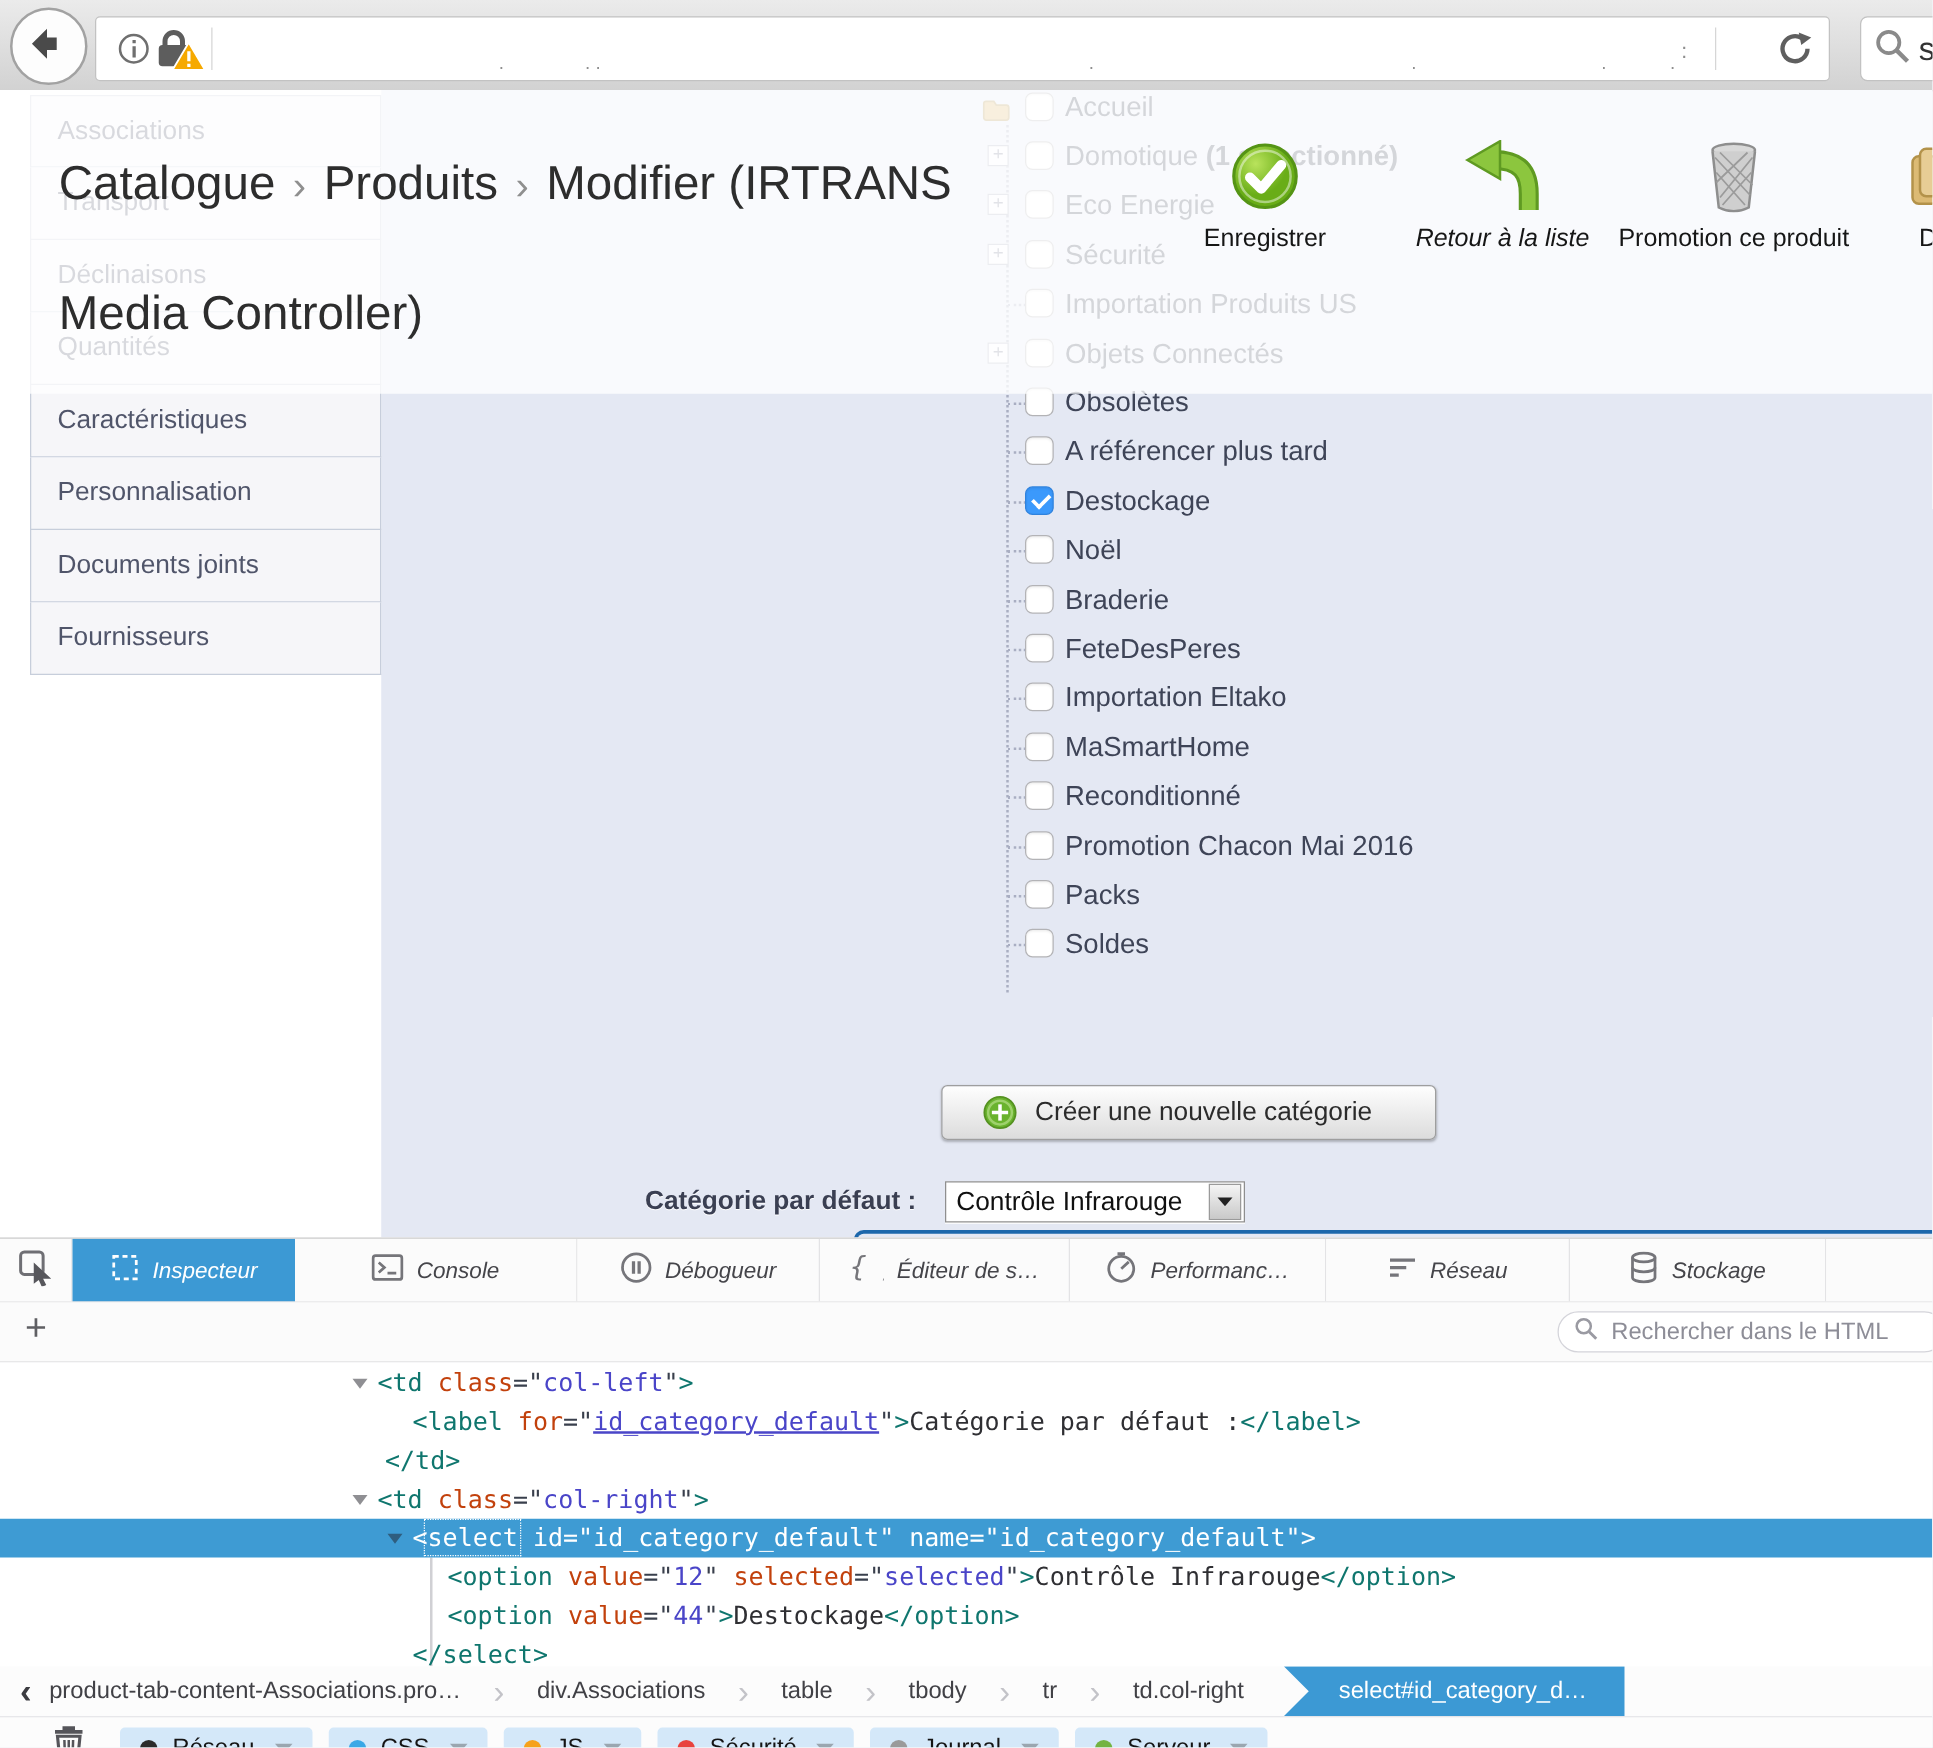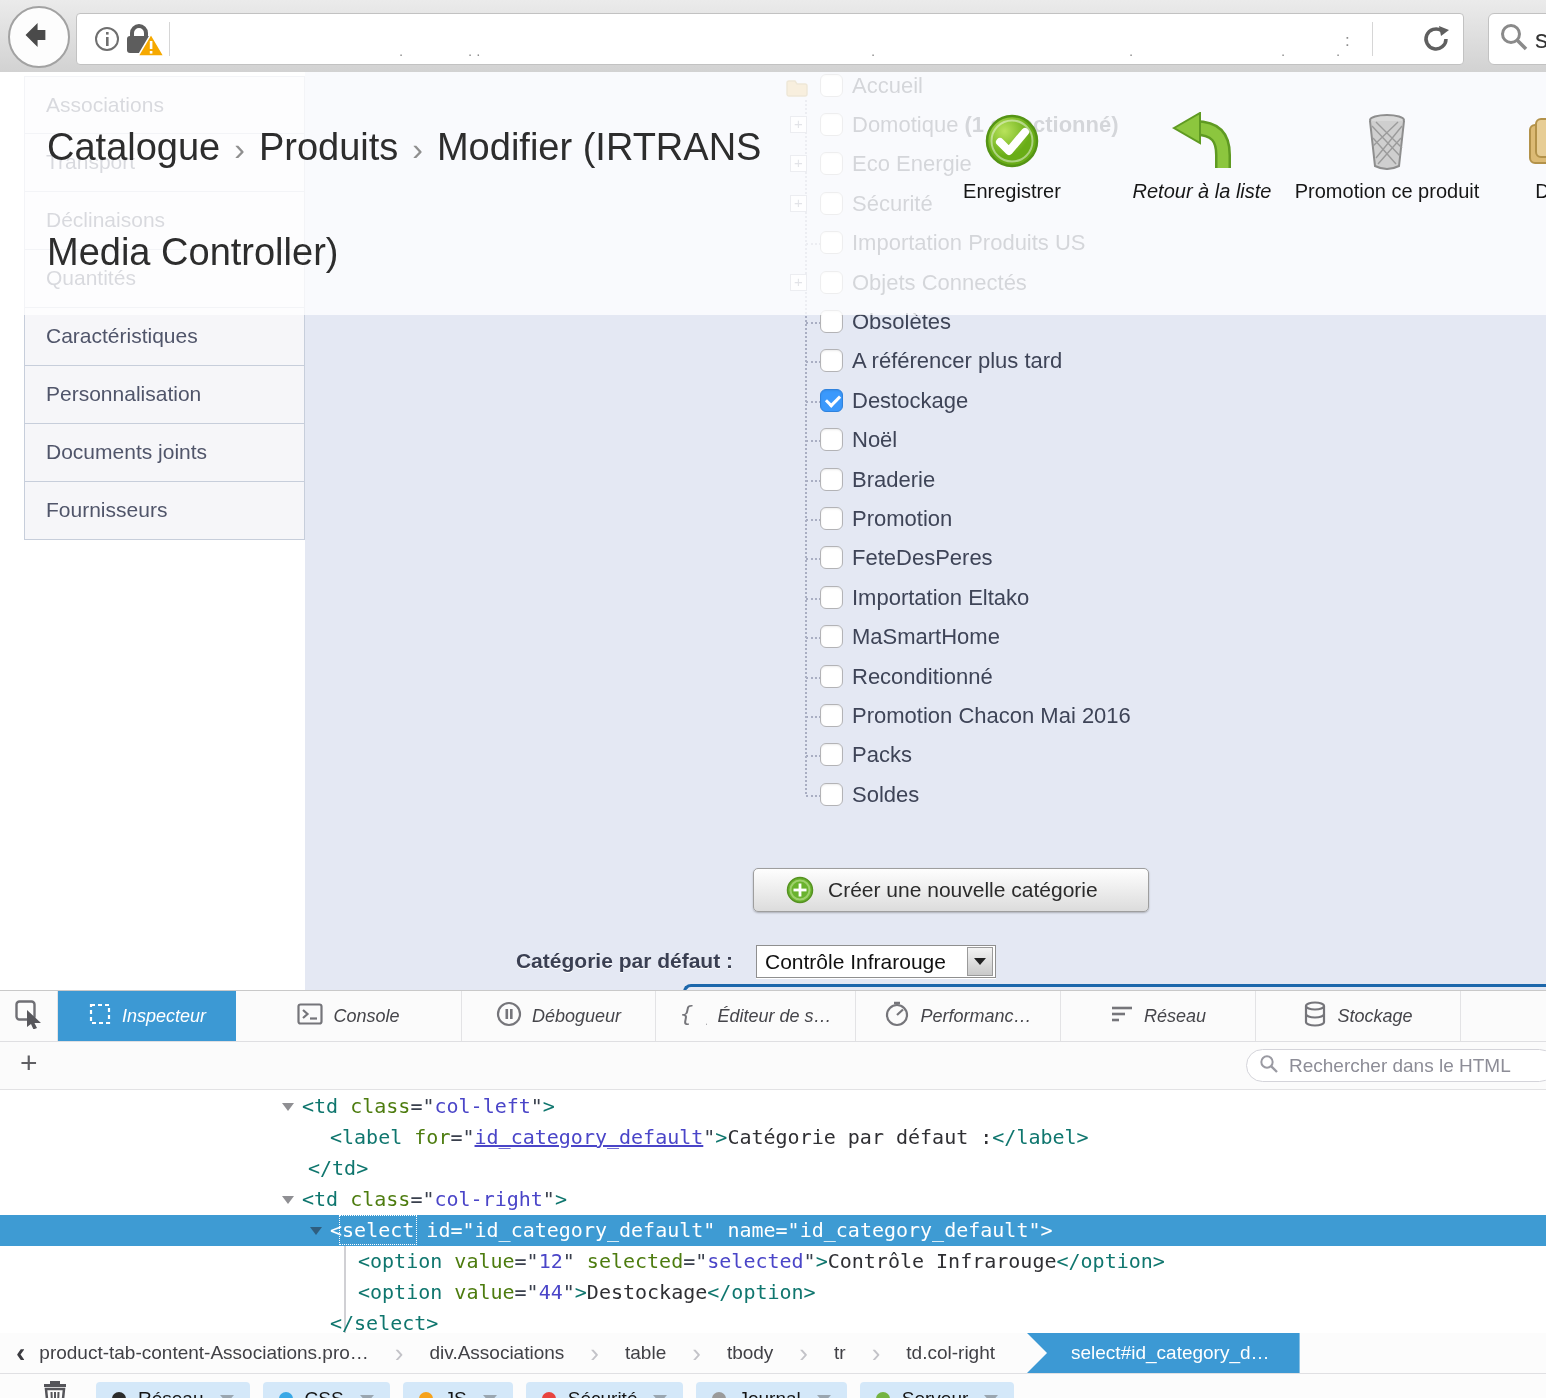--- a/index.html
+++ b/index.html
@@ -82,21 +82,21 @@
     border:1px solid #d4d4da;border-radius:17px;background:#fff;display:flex;align-items:center;overflow:hidden;}
   #dt-search .ph{font-size:19px;color:#8d8d97;margin-left:10px;white-space:nowrap;}
   #dt-code{position:relative;height:243px;background:#fff;overflow:hidden;
     font-family:"DejaVu Sans Mono",monospace;font-size:20px;}
   .crow{position:absolute;left:0;right:0;height:31px;line-height:31px;white-space:pre;}
   .carrow{position:absolute;top:12px;width:0;height:0;border-left:6px solid transparent;
     border-right:6px solid transparent;border-top:8px solid #8f8f93;}
   .crow.sel{background:#3e9bd3;}
   .crow.sel span{color:#fff !important;}
   .crow.sel .carrow{border-top-color:#2f5e7f;}
-  .tk-tag{color:#0f766e;} .tk-attr{color:#4d7c0f;} .tk-val{color:#4a45c8;}
+  .tk-tag{color:#0f766e;} .tk-attr{color:#c2410c;} .tk-val{color:#4a45c8;}
   .tk-link{color:#4a45c8;text-decoration:underline;} .tk-txt{color:#2f2f33;} .tk-pun{color:#393f4c;}
   .tk-box{outline:1px dotted #fff;outline-offset:2px;}
   #indent-guide{position:absolute;left:344px;top:156px;height:87px;border-left:2px solid #d0d0d4;}
   #dt-crumbs{height:40px;border-bottom:1px solid #e0e0e3;background:#fcfcfc;display:flex;align-items:center;overflow:hidden;}
   #dt-crumbs .backch{font-size:28px;font-weight:bold;color:#3c3c41;margin:0 10px 0 16px;}
   .crumb{font-size:19px;color:#414146;padding:0 4px;white-space:nowrap;}
   .crumbsep{font-size:26px;color:#c3c3c8;padding:0 22px;}
   .crumb.sel{background:#3c99d4;color:#fff;height:40px;display:flex;align-items:center;
     padding:0 30px 0 44px;margin-left:28px;clip-path:polygon(0 0,20px 50%,0 100%,100% 100%,100% 0);}
   #dt-filter{height:36px;background:#fcfcfc;display:flex;align-items:center;padding-left:42px;}
@@ -219,25 +219,20 @@
           <span>Noël</span>
         </div>
         <div class="titem">
           <span class="connector"></span>
           <span class="cbox"></span>
           <span>Braderie</span>
         </div>
         <div class="titem">
           <span class="connector"></span>
           <span class="cbox"></span>
-          <span>Promotion</span>
-        </div>
-        <div class="titem">
-          <span class="connector"></span>
-          <span class="cbox"></span>
           <span>FeteDesPeres</span>
         </div>
         <div class="titem">
           <span class="connector"></span>
           <span class="cbox"></span>
           <span>Importation Eltako</span>
         </div>
         <div class="titem">
           <span class="connector"></span>
           <span class="cbox"></span>

